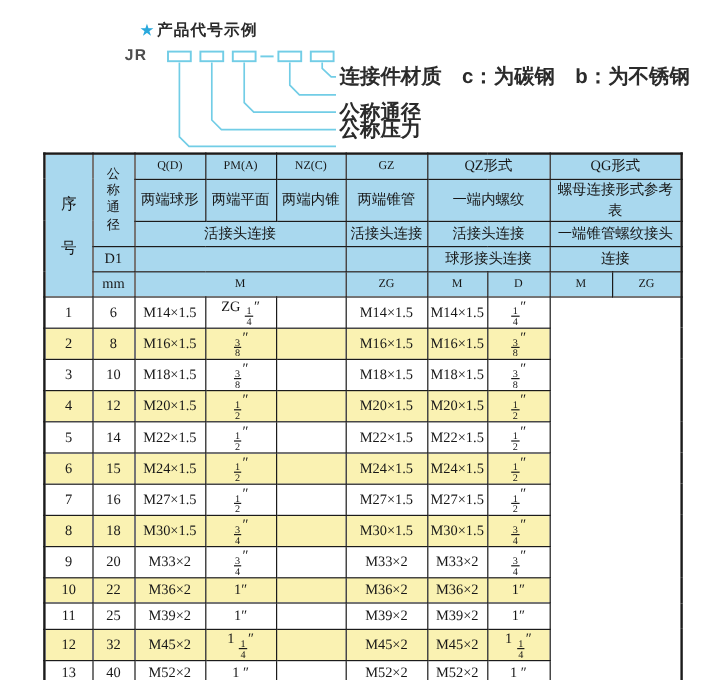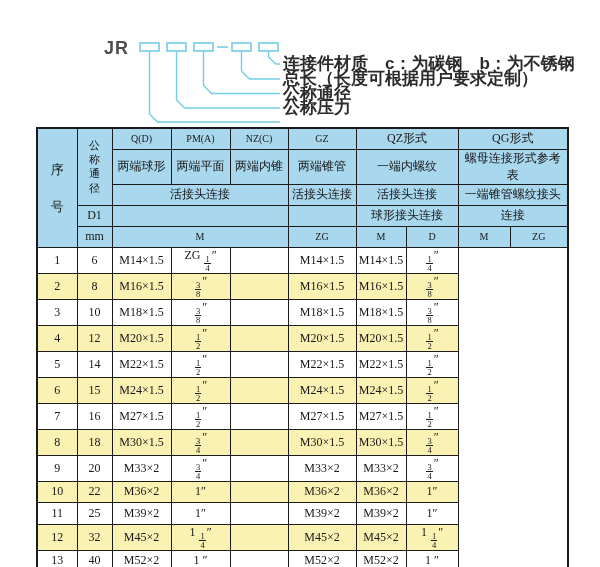--- a/index.html
+++ b/index.html
@@ -10,21 +10,21 @@
     --star-blue:#2aa9dd;
     --ink:#171717;
   }
   *{margin:0;padding:0;box-sizing:border-box;}
   body{width:600px;height:567px;background:#ffffff;font-family:"Liberation Serif",serif;color:var(--ink);position:relative;overflow:hidden;}
   .page{position:absolute;inset:0;background:#fff;}
 
   
   .diagram-title{position:absolute;left:117px;top:16px;font-family:"Liberation Sans",sans-serif;font-weight:bold;font-size:13px;color:#2b2b2b;letter-spacing:1px;}
   .diagram-title .star{color:var(--star-blue);margin-right:2px;font-size:12px;}
-  .jr-prefix{position:absolute;left:104px;top:38px;font-family:"Liberation Sans",sans-serif;font-weight:bold;font-size:18px;color:#4d4d4d;letter-spacing:1px;}
+  .jr-prefix{position:absolute;left:104px;top:38px;font-family:"Liberation Sans",sans-serif;font-weight:bold;font-size:13px;color:#4d4d4d;letter-spacing:1px;}
   svg.diagram-lines{position:absolute;left:0;top:0;}
   .diagram-label{position:absolute;left:283px;font-family:"Liberation Sans",sans-serif;font-weight:bold;font-size:17px;color:#2b2b2b;white-space:nowrap;line-height:14px;}
 
   
   .table-block{position:absolute;left:36px;top:127px;width:532px;}
   .table-title{font-family:"Liberation Serif",serif;font-weight:bold;font-style:italic;font-size:18px;letter-spacing:2px;color:#111;margin-bottom:3px;}
   table{border-collapse:collapse;table-layout:fixed;width:531px;border:2px solid var(--border);}
   th,td{border:1px solid var(--border);text-align:center;vertical-align:middle;font-weight:normal;overflow:hidden;}
   thead th{background:var(--header-bg);font-size:12px;height:21px;padding:0 1px;}
   thead th.code{font-size:10px;}
@@ -38,20 +38,23 @@
   
   .fr{display:inline-flex;flex-direction:column;vertical-align:-3px;line-height:1;font-size:8.5px;text-align:center;margin:0 1px;}
   .fr span{padding:0 1px;display:block;}
   .fr span:first-child{border-bottom:1px solid #1b1b1b;}
 </style>
 </head>
 <body>
 
 <div class="page">
 
+  <div class="diagram-title">
+    <span class="star">★</span><span>产品代号示例</span>
+  </div>
   <div class="jr-prefix">JR</div>
 
   <svg class="diagram-lines" width="600" height="140" viewBox="0 0 600 140">
     <g stroke="#72cde6" stroke-width="1.6" fill="#ffffff">
       <rect x="140" y="43" width="19" height="8"></rect>
       <rect x="167" y="43" width="19" height="8"></rect>
       <rect x="194" y="43" width="19" height="8"></rect>
       <line x1="217" y1="47" x2="228" y2="47"></line>
       <rect x="232" y="43" width="19" height="8"></rect>
       <rect x="259" y="43" width="19" height="8"></rect>
@@ -59,21 +62,20 @@
     <g stroke="#72cde6" stroke-width="1.4" fill="none">
       <polyline points="268.5,52 268.5,57 276,64 280,64"></polyline>
       <polyline points="241.5,52 241.5,71 249.5,79 280,79"></polyline>
       <polyline points="203.5,52 203.5,85.5 211.5,93.5 280,93.5"></polyline>
       <polyline points="176.5,52 176.5,100 184.5,108 280,108"></polyline>
       <polyline points="149.5,52 149.5,114 157.5,122 280,122"></polyline>
     </g>
   </svg>
 
   <div class="diagram-label" style="top:57px">连接件材质　c：为碳钢　b：为不锈钢</div>
-  <div class="diagram-label" style="top:72px">总长（长度可根据用户要求定制）</div>
   <div class="diagram-label" style="top:87px">公称通径</div>
   <div class="diagram-label" style="top:101px">公称压力</div>
 
   <div class="table-block">
     <table>
       <colgroup>
         <col style="width:40px">
           <col style="width:35px">
         <col style="width:59px">
           <col style="width:59px">

